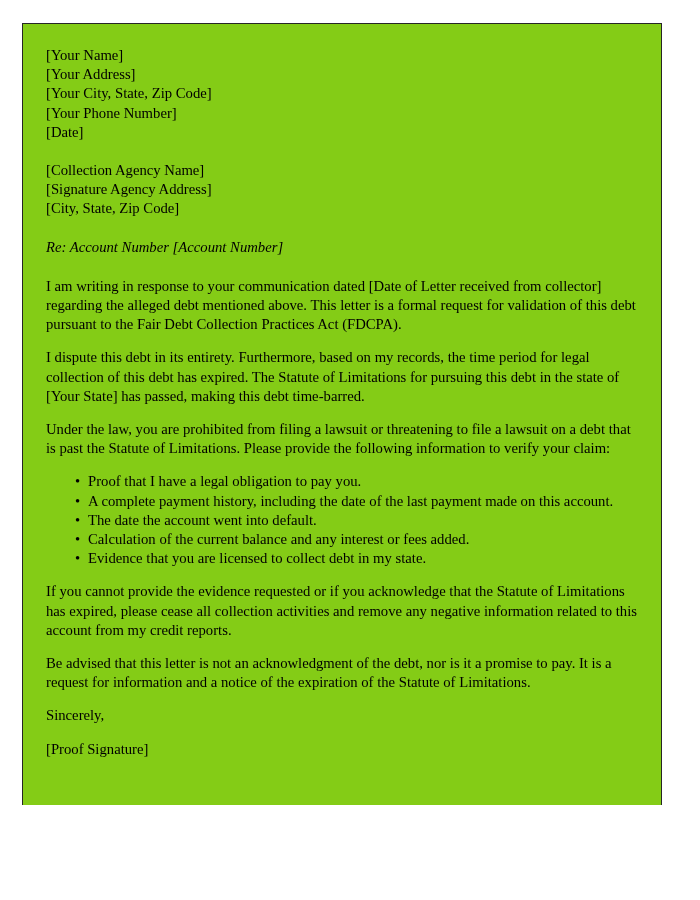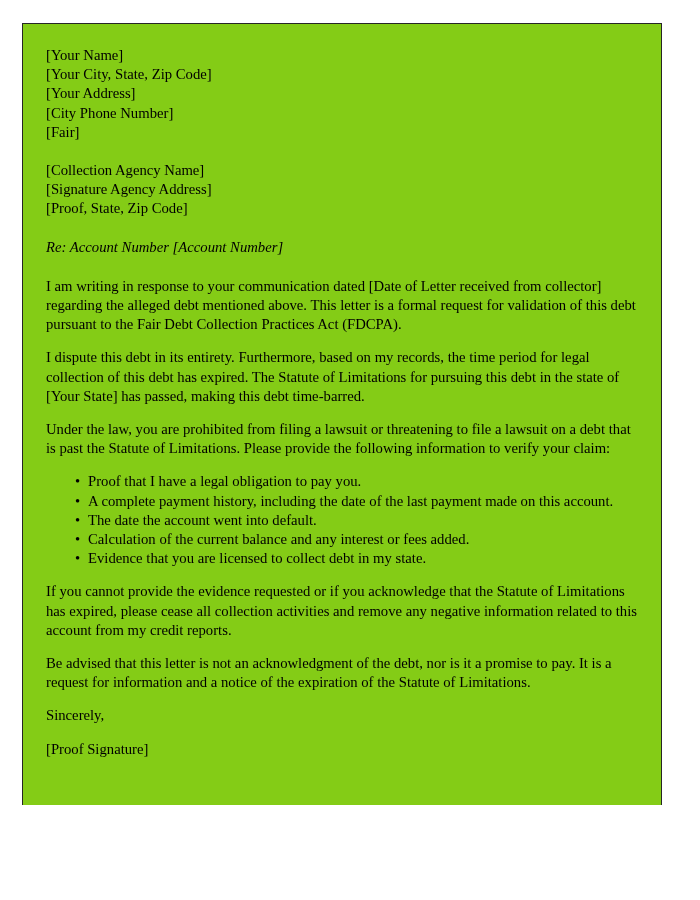--- a/index.html
+++ b/index.html
@@ -81,30 +81,30 @@
   .signature-line { margin-bottom: 0; }
 </style>
 </head>
 <body>
 
 <div class="page-sheet">
   <div class="letter-body">
 
     <div class="block address-block">
       <span class="addr-line">[Your Name]</span>
+      <span class="addr-line">[Your Address]</span>
       <span class="addr-line">[Your City, State, Zip Code]</span>
-      <span class="addr-line">[Your Address]</span>
-      <span class="addr-line">[City Phone Number]</span>
-      <span class="addr-line">[Fair]</span>
+      <span class="addr-line">[Your Phone Number]</span>
+      <span class="addr-line">[Date]</span>
     </div>
 
     <div class="block address-block">
       <span class="addr-line">[Collection Agency Name]</span>
       <span class="addr-line">[Signature Agency Address]</span>
-      <span class="addr-line">[Proof, State, Zip Code]</span>
+      <span class="addr-line">[City, State, Zip Code]</span>
     </div>
 
     <p class="block subject-line">Re: Account Number [Account Number]</p>
 
 
     <p class="block para">I am writing in response to your communication dated [Date of Letter received from collector] regarding the alleged debt mentioned above. This letter is a formal request for validation of this debt pursuant to the Fair Debt Collection Practices Act (FDCPA).</p>
     <p class="block para">I dispute this debt in its entirety. Furthermore, based on my records, the time period for legal collection of this debt has expired. The Statute of Limitations for pursuing this debt in the state of [Your State] has passed, making this debt time-barred.</p>
     <p class="block para">Under the law, you are prohibited from filing a lawsuit or threatening to file a lawsuit on a debt that is past the Statute of Limitations. Please provide the following information to verify your claim:</p>
 
     <ul class="request-list">

